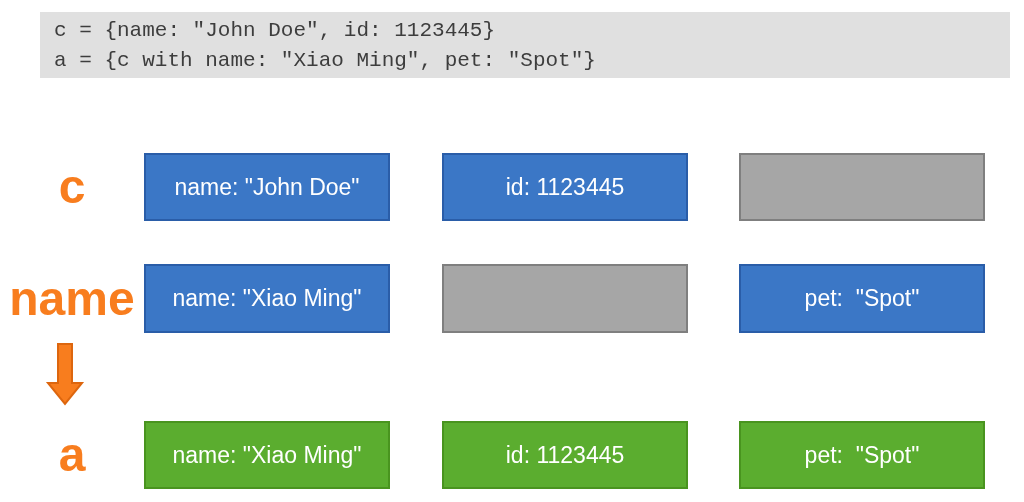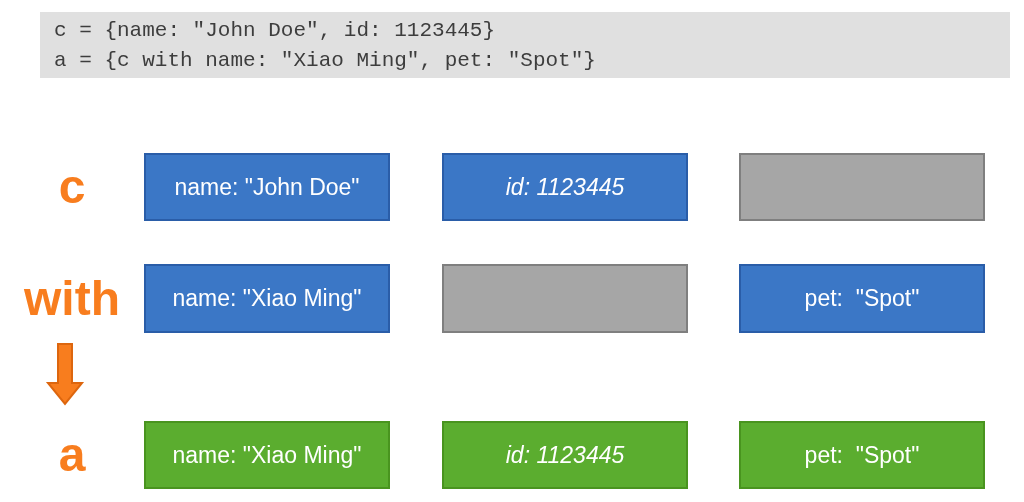--- a/index.html
+++ b/index.html
@@ -22,21 +22,21 @@
     position:absolute;left:0;top:0;width:144px;height:100%;
     display:flex;align-items:center;justify-content:center;
     color:var(--orange);font-size:48px;font-weight:bold;line-height:1;
   }
   .cell{
     position:absolute;top:0;height:100%;width:246px;box-sizing:border-box;
     border:2px solid transparent;
     display:flex;align-items:center;justify-content:center;
     color:#ffffff;font-size:23px;white-space:pre;
   }
-  .col-0{left:144px;} .col-1{left:442px;font-style:italic;} .col-2{left:739px;}
+  .col-0{left:144px;} .col-1{left:442px;} .col-2{left:739px;}
   .cell.blue {background:var(--blue); border-color:var(--blue_border);}
   .cell.gray {background:var(--gray); border-color:var(--gray_border);}
   .cell.green{background:var(--green);border-color:var(--green_border);}
   .arrow{position:absolute;left:45px;top:343px;width:40px;height:64px;}
 </style>
 </head>
 <body>
 
 <div class="canvas">
 
@@ -46,21 +46,21 @@
   </div>
 
   <div class="row row-c">
     <div class="row-label">c</div>
     <div class="cell blue col-0">name: "John Doe"</div>
     <div class="cell blue col-1">id: 1123445</div>
     <div class="cell gray col-2"></div>
   </div>
 
   <div class="row row-with">
-    <div class="row-label">with</div>
+    <div class="row-label">name</div>
     <div class="cell blue col-0">name: "Xiao Ming"</div>
     <div class="cell gray col-1"></div>
     <div class="cell blue col-2">pet:  "Spot"</div>
   </div>
 
   <svg class="arrow" viewBox="0 0 40 64">
     <polygon points="13,1 27,1 27,40 37,40 20,61 3,40 13,40" fill="var(--orange)" stroke="var(--orange_border)" stroke-width="2" stroke-linejoin="miter"></polygon>
   </svg>
 
   <div class="row row-a">

